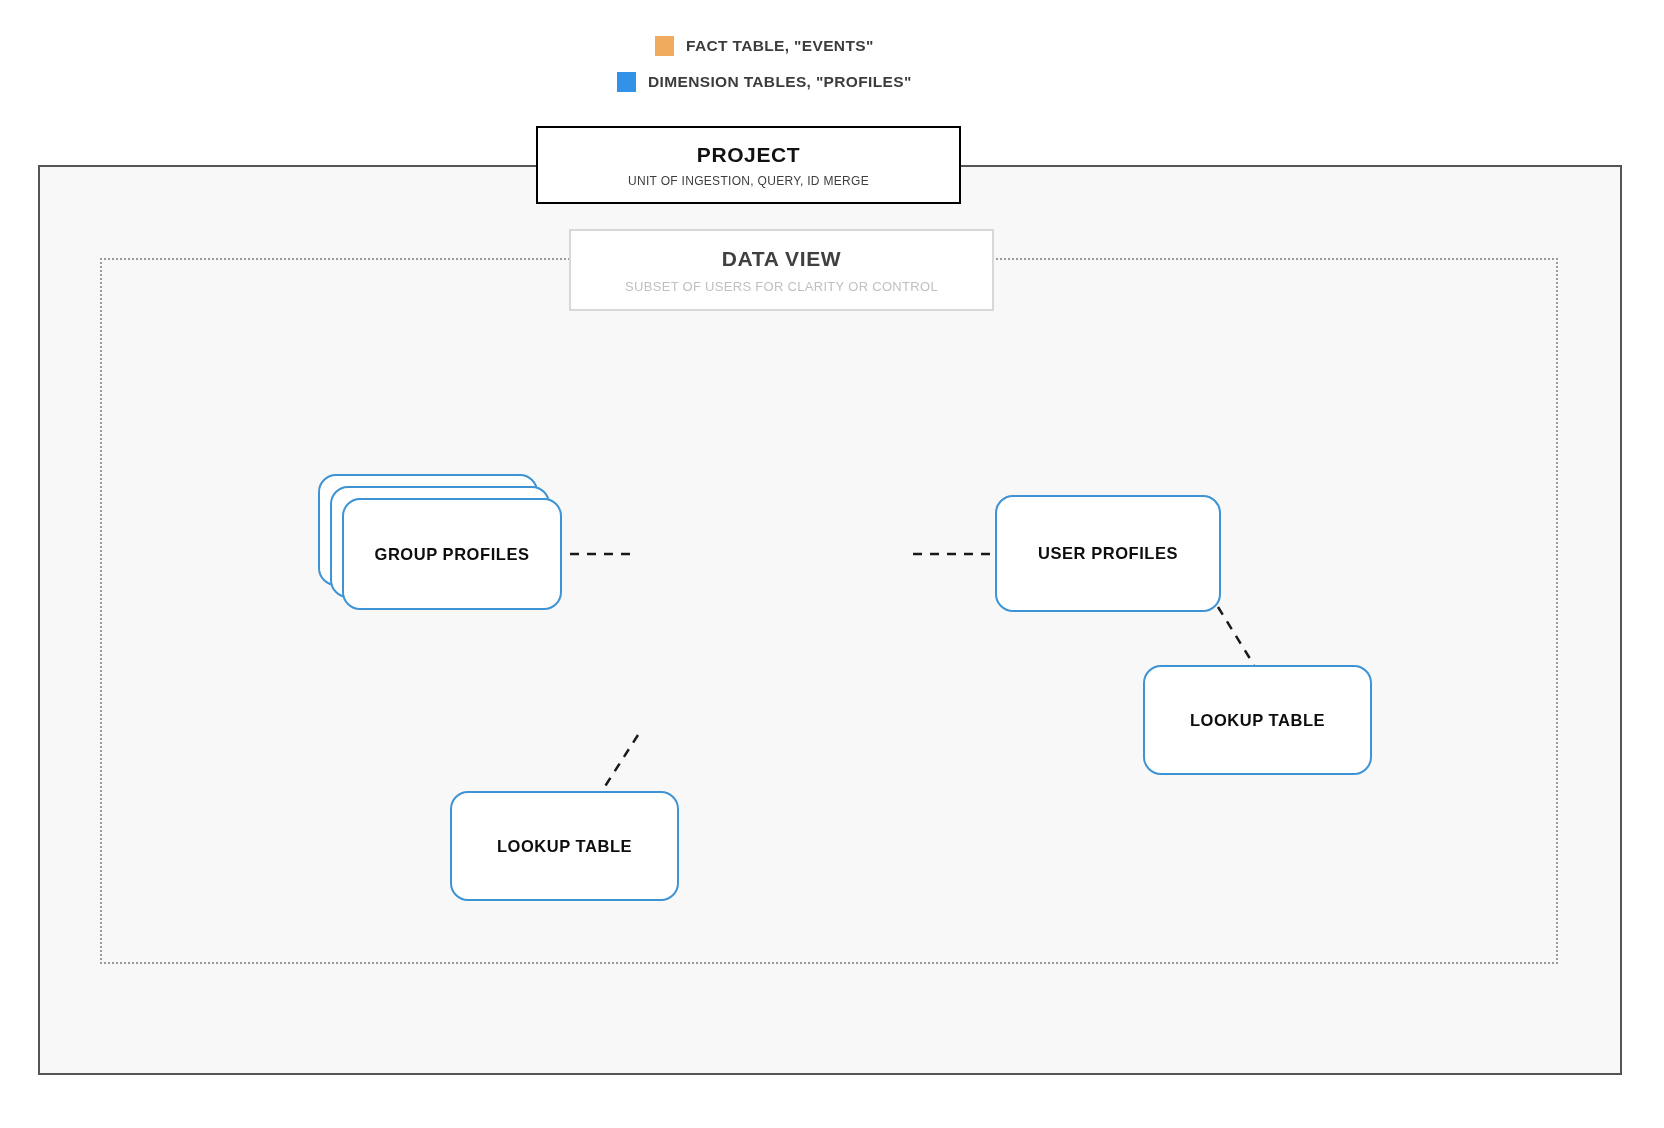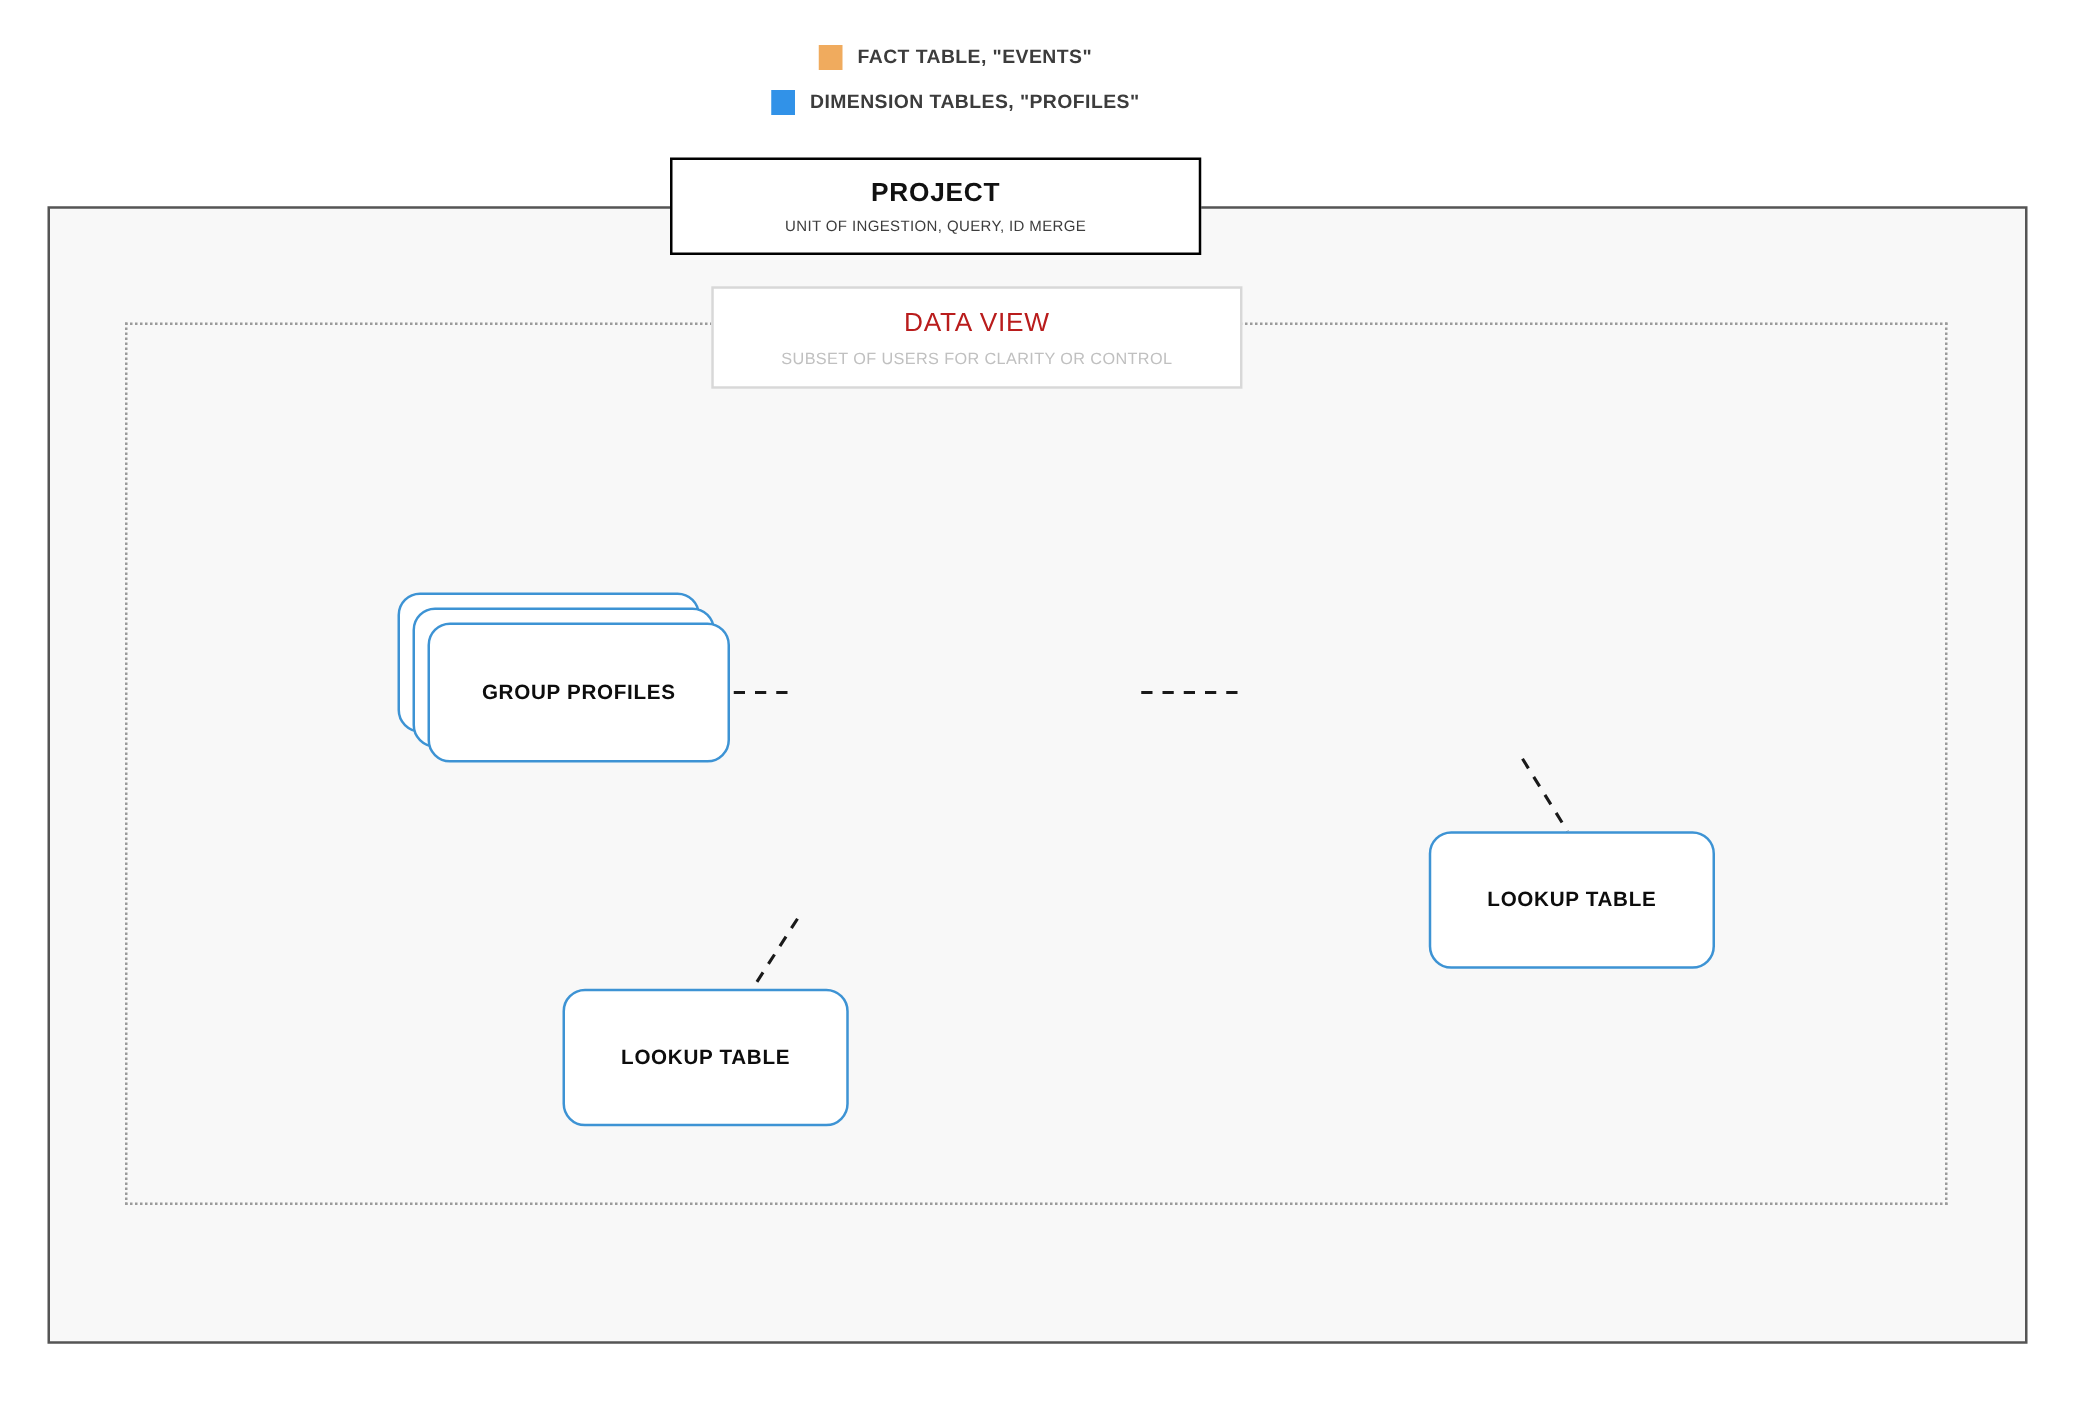--- a/index.html
+++ b/index.html
@@ -98,22 +98,22 @@
   }
   #dataview-header {
     left: 569px;
     top: 229px;
     width: 425px;
     height: 82px;
     border: 2px solid #d8d8d8;
   }
   #dataview-header .hdr-title {
     font-size: 21px;
-    font-weight: normal;
-    color: #b91c1c;
+    font-weight: bold;
+    color: #404040;
     letter-spacing: 0.6px;
     margin-bottom: 8px;
   }
   #dataview-header .hdr-sub {
     font-size: 13px;
     color: #c0c0c0;
     letter-spacing: 0.3px;
   }
 
   
@@ -163,21 +163,21 @@
     top: 474px;
     width: 252px;
     height: 136px;
   }
   #group-stack .stack-card {
     position: absolute;
     box-sizing: border-box;
     background: #ffffff;
     border: 2px solid #3d93d4;
     border-radius: 18px;
-    width: 242px;
+    width: 220px;
     height: 112px;
   }
   #group-stack .stack-card.c1 { left: 0px;  top: 0px;  }
   #group-stack .stack-card.c2 { left: 12px; top: 12px; }
   #group-stack .stack-card.c3 {
     left: 24px; top: 24px;
     display: flex; align-items: center; justify-content: center;
   }
 
   #node-user-profiles {
@@ -231,20 +231,23 @@
 
 
   <div id="group-stack">
     <div class="stack-card c1"></div>
     <div class="stack-card c2"></div>
     <div class="stack-card c3">
       <span class="node-label">GROUP PROFILES</span>
     </div>
   </div>
 
+  <div class="node profile-card" id="node-user-profiles">
+    <span class="node-label">USER PROFILES</span>
+  </div>
 
   <div class="node profile-card" id="node-lookup-left">
     <span class="node-label">LOOKUP TABLE</span>
   </div>
 
   <div class="node profile-card" id="node-lookup-right">
     <span class="node-label">LOOKUP TABLE</span>
   </div>
 
   <div class="header-box" id="project-header">

